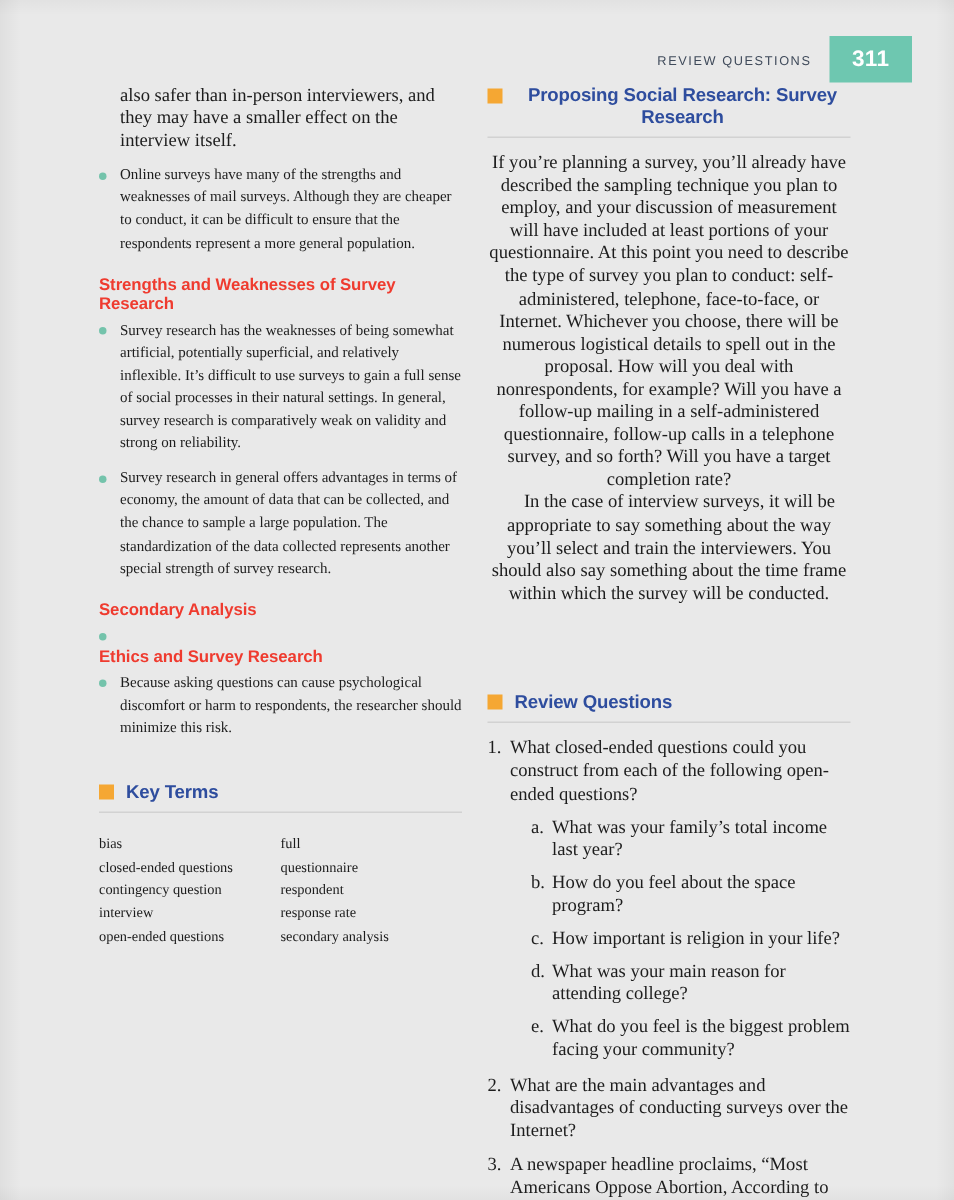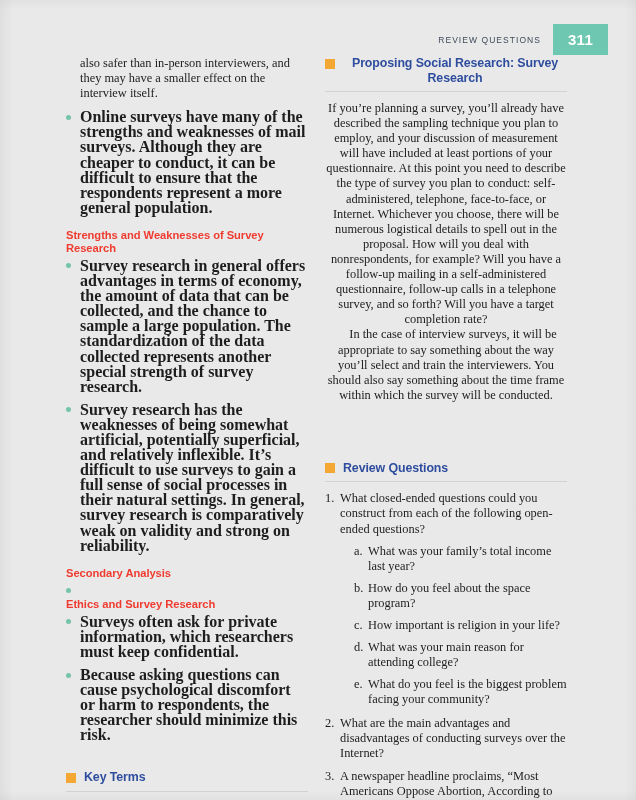--- a/index.html
+++ b/index.html
@@ -80,23 +80,22 @@
   
   ul.sum {
     list-style: none;
     margin: 0;
     padding: 0;
   }
   ul.sum > li {
     position: relative;
     padding-left: 14px;
     margin-bottom: 8px;
-    font-size: 16px;
-    line-height: 15.1px;
-    font-weight: bold;
+    font-size: 10px;
+    line-height: 15.1px;
   }
   ul.sum > li:last-child { margin-bottom: 0; }
   ul.sum > li .dot {
     position: absolute;
     left: 0;
     top: 5.5px;
     width: 5px;
     height: 5px;
     border-radius: 50%;
     background: #74c3ab;
@@ -225,57 +224,60 @@
       <li>
         <span class="dot"></span>
         <span>Online surveys have many of the strengths and weaknesses of mail surveys. Although they are cheaper to conduct, it can be difficult to ensure that the respondents represent a more general population.</span>
       </li>
     </ul>
 
     <h3 class="red">Strengths and Weaknesses of Survey Research</h3>
     <ul class="sum">
       <li>
         <span class="dot"></span>
+        <span>Survey research has the weaknesses of being somewhat artificial, potentially superficial, and relatively inflexible. It’s difficult to use surveys to gain a full sense of social processes in their natural settings. In general, survey research is comparatively weak on validity and strong on reliability.</span>
+      </li>
+      <li>
+        <span class="dot"></span>
         <span>Survey research in general offers advantages in terms of economy, the amount of data that can be collected, and the chance to sample a large population. The standardization of the data collected represents another special strength of survey research.</span>
-      </li>
-      <li>
-        <span class="dot"></span>
-        <span>Survey research has the weaknesses of being somewhat artificial, potentially superficial, and relatively inflexible. It’s difficult to use surveys to gain a full sense of social processes in their natural settings. In general, survey research is comparatively weak on validity and strong on reliability.</span>
       </li>
     </ul>
 
     <h3 class="red">Secondary Analysis</h3>
     <ul class="sum">
       <li>
         <span class="dot"></span>
       </li>
     </ul>
 
     <h3 class="red" style="margin-top:18px;">Ethics and Survey Research</h3>
     <ul class="sum">
-      <li>
-        <span class="dot"></span>
-        <span>Surveys often ask for private information, which researchers must keep confidential.</span>
-      </li>
       <li>
         <span class="dot"></span>
         <span>Because asking questions can cause psychological discomfort or harm to respondents, the researcher should minimize this risk.</span>
       </li>
     </ul>
 
     <div class="keyterms-wrap">
       <div class="sec-head">
         <div class="row">
           <span class="sq"></span>
           <h2>Key Terms</h2>
         </div>
       </div>
       <div class="kt-cols">
         <ul>
-          <li>income</li>
+          <li>bias</li>
+          <li>closed-ended questions</li>
+          <li>contingency question</li>
+          <li>interview</li>
+          <li>open-ended questions</li>
+        </ul>
+        <ul>
+          <li>full</li>
           <li>questionnaire</li>
           <li>respondent</li>
           <li>response rate</li>
           <li>secondary analysis</li>
         </ul>
       </div>
     </div>
 
   </div>
 

